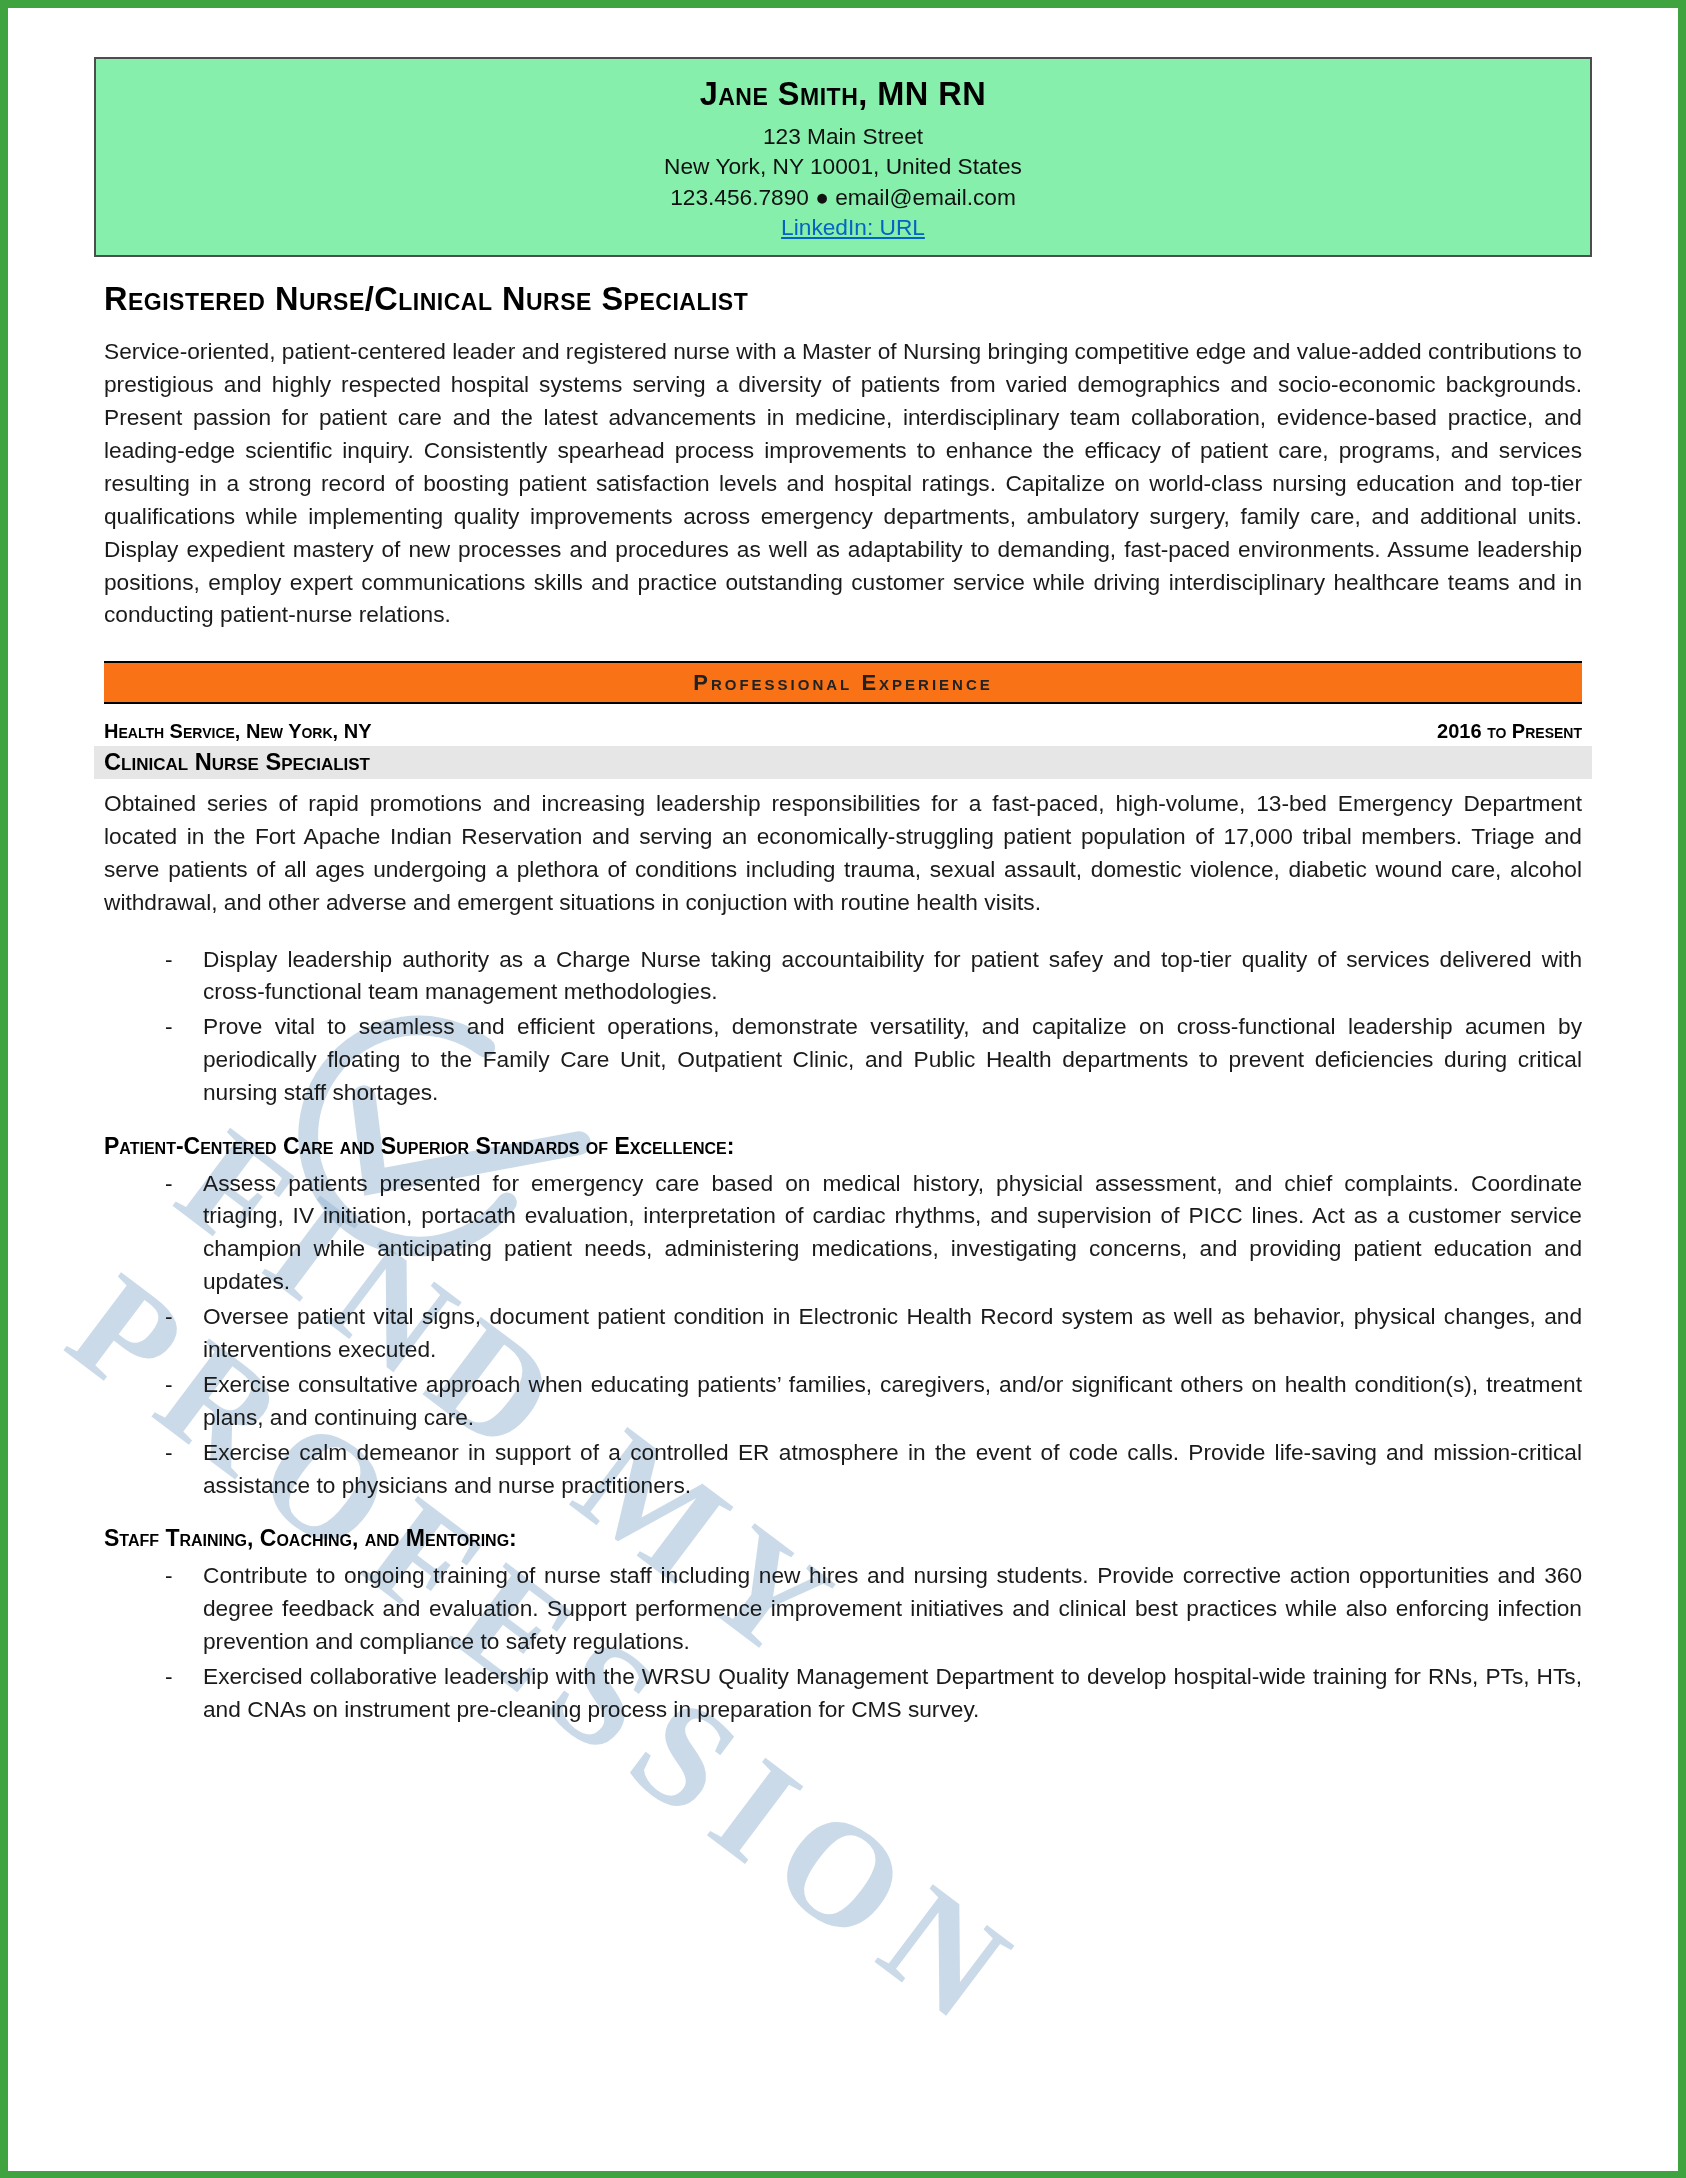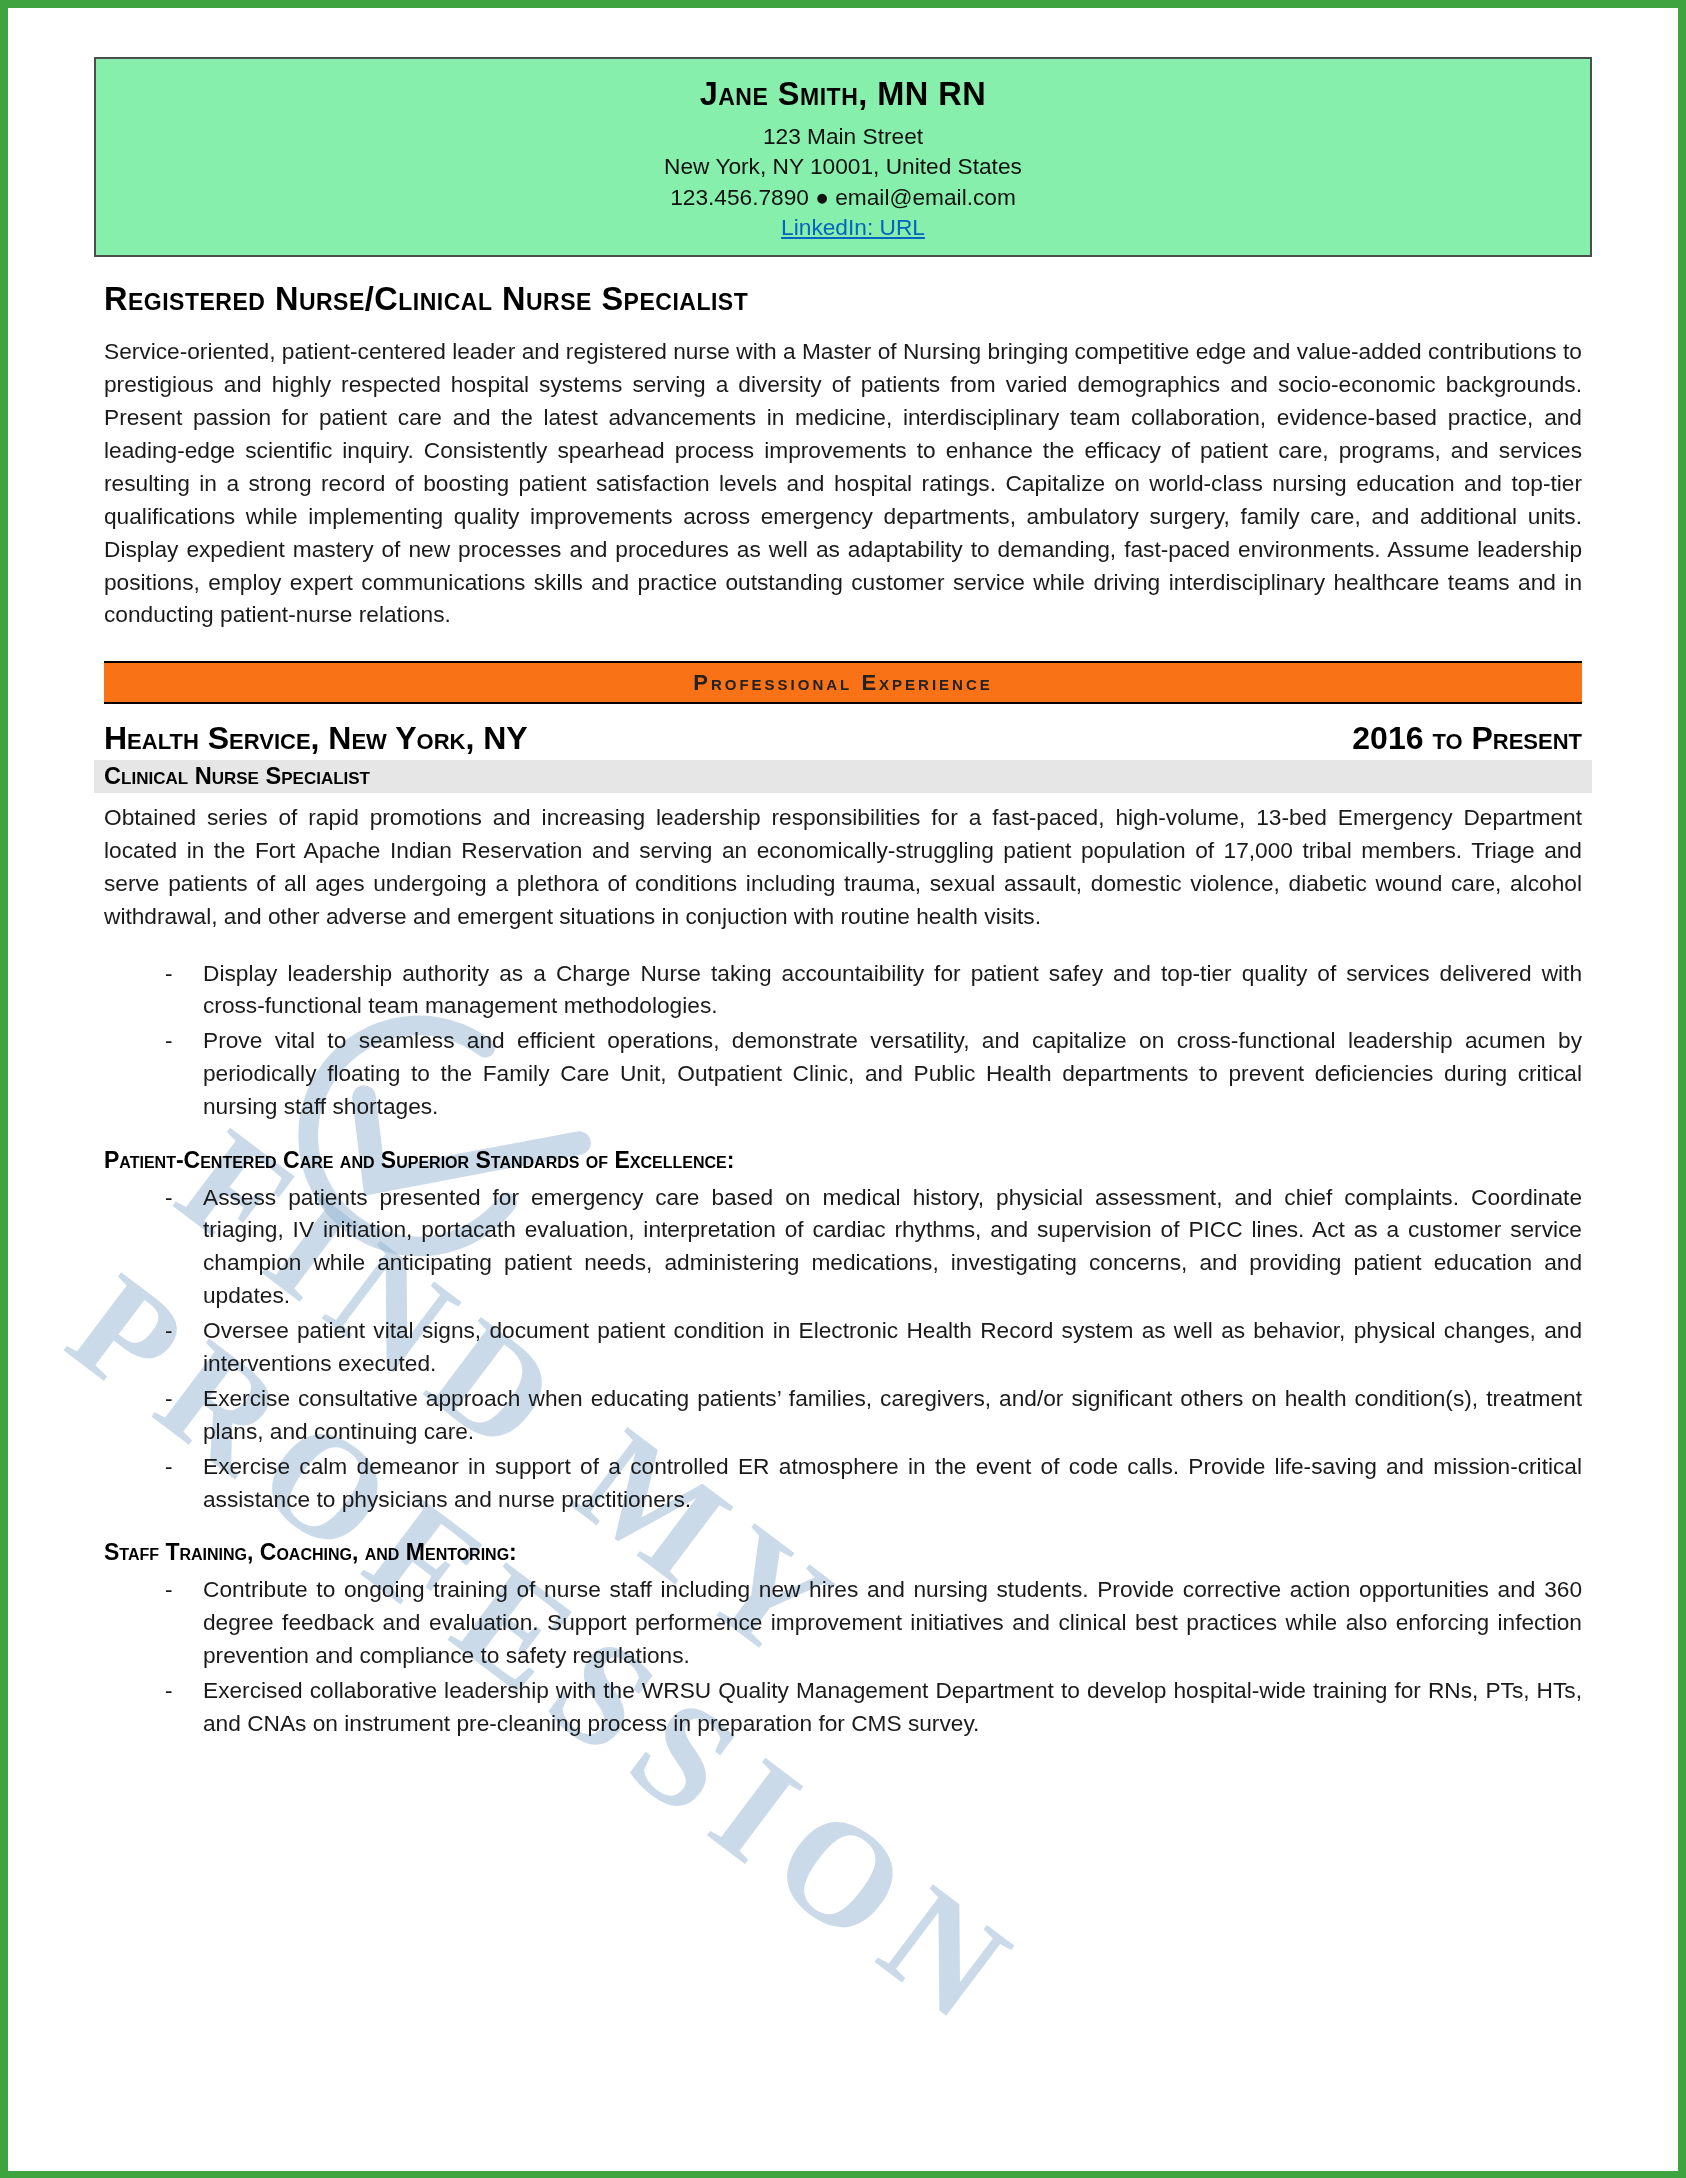--- a/index.html
+++ b/index.html
@@ -82,21 +82,21 @@
     padding: 6.9px 0 5.9px 0;
     color: #222222;
   }
 
   
   .employer-row {
     margin-top: 15.8px;
     display: flex;
     justify-content: space-between;
     align-items: baseline;
-    font-size: 32px;
+    font-size: 20px;
     font-weight: bold;
     font-variant: small-caps;
     color: #000000;
   }
   .role-bar {
     margin: 3.9px -9.9px 0 -9.9px;
     padding: 3px 9.9px;
     background: #e7e6e6;
     font-size: 23.6px;
     font-weight: bold;

